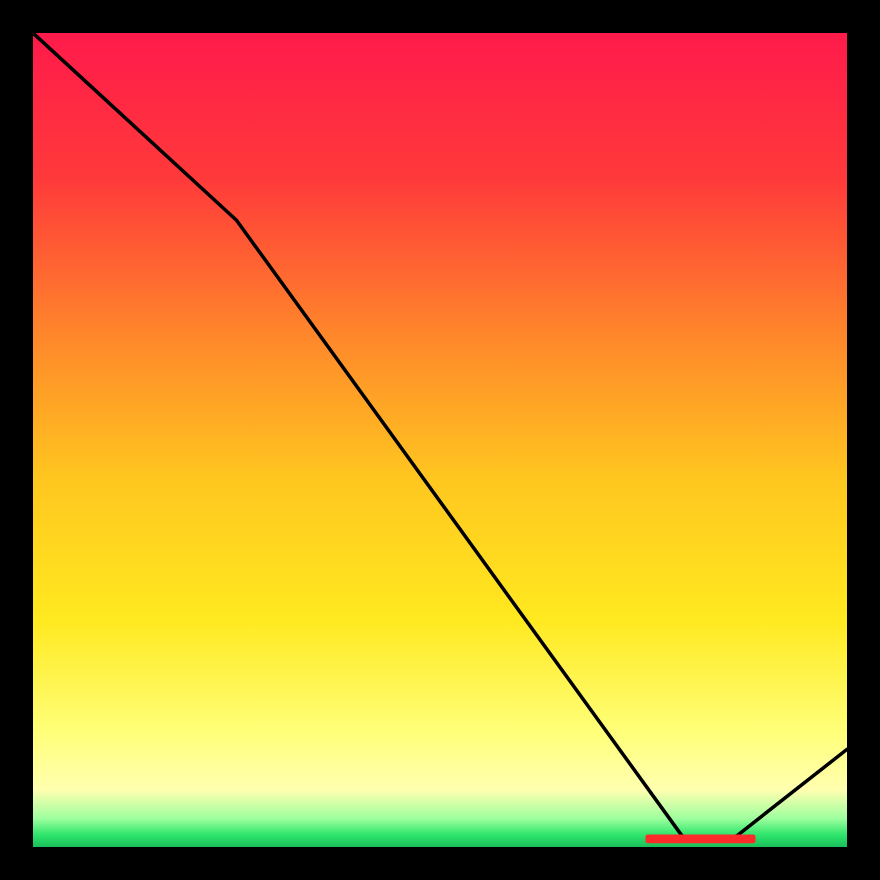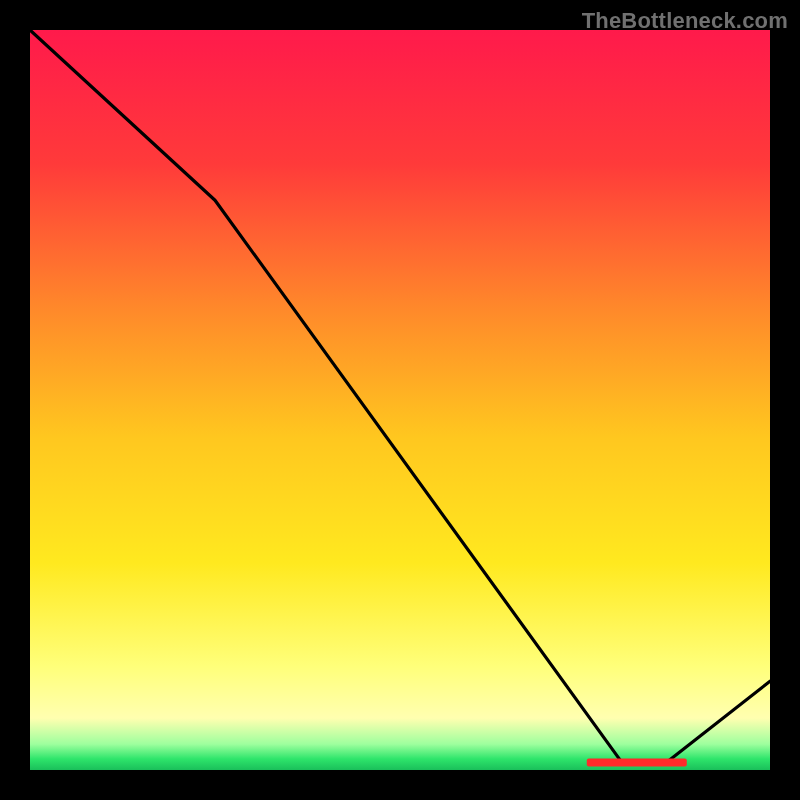--- a/index.html
+++ b/index.html
@@ -75,15 +75,14 @@
       <rect x="0" y="0" width="740" height="740" fill="url(#bg-grad)"></rect>
     </svg>
 
     <svg class="line-svg" width="740" height="740" viewBox="0 0 740 740">
       <path id="data-line" fill="none" stroke="#000000" stroke-width="3.2" stroke-linejoin="round" stroke-linecap="round" d="M0.0 0.0 L185.0 170.2 L592.0 732.6 L636.4 732.6 L740.0 651.2"></path>
       <rect id="annot-box" x="556.8" y="728.6" width="100" height="8" fill="#ff2a2a" rx="2"></rect>
     </svg>
 
   </div>
 
-  <div class="watermark">TheBottleneck.com</div>
 
 </div>
 
 </body></html>

